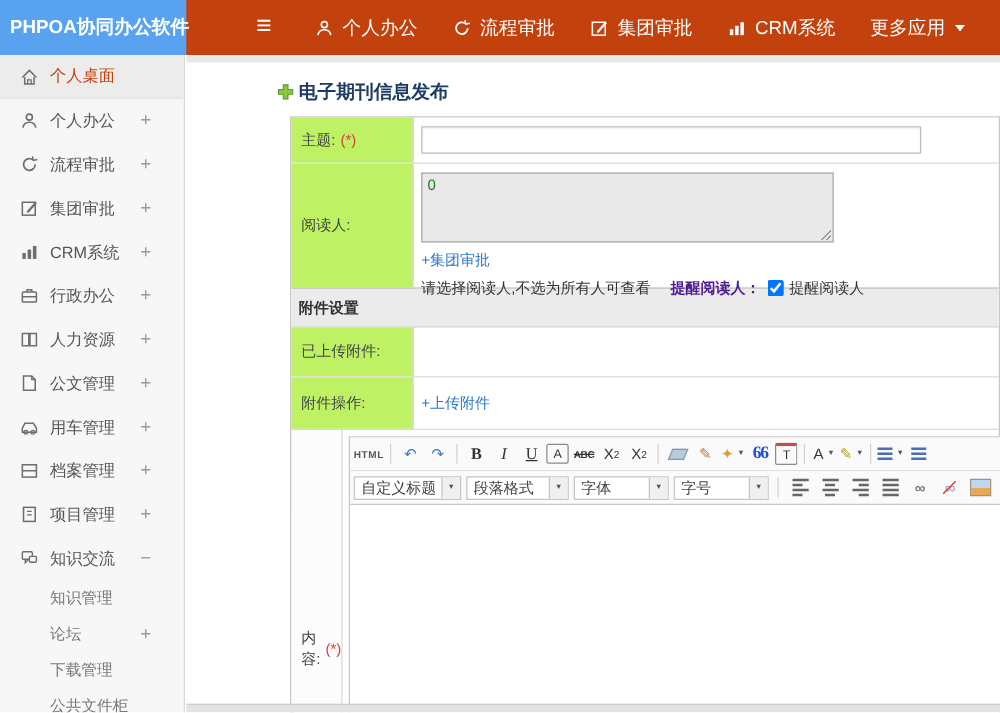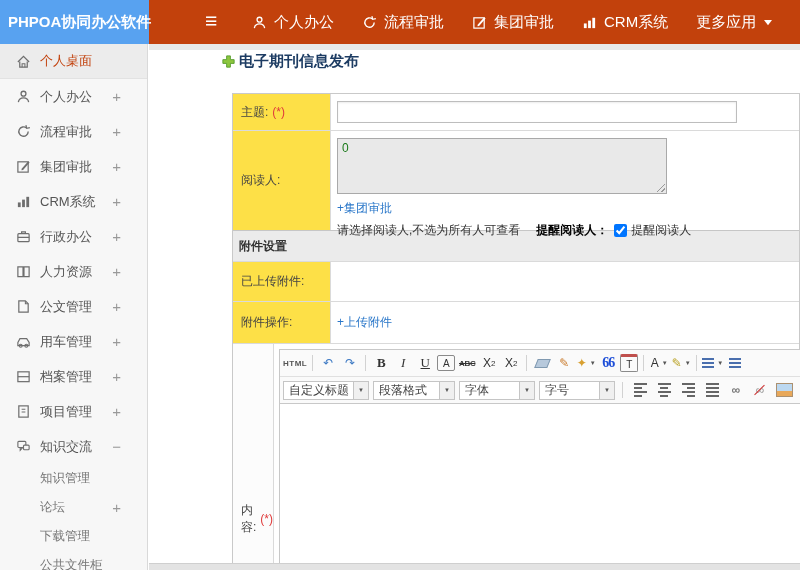--- a/index.html
+++ b/index.html
@@ -18,47 +18,47 @@
         border-right:1px solid #d9d9d9;box-sizing:border-box;overflow:hidden;z-index:10;}
   .sb-item{position:relative;height:35px;display:flex;align-items:center;padding-left:15px;
         color:#555;font-size:13px;cursor:pointer;}
   .sb-item.active{background:#ececec;border-bottom:1px solid #e2e2e2;color:#c2410c;height:34px;}
   .sb-item.sub{height:29px;padding-left:40px;color:#777;font-size:12.5px;}
   .sb-icon{width:16px;height:16px;margin-right:9px;display:flex;align-items:center;justify-content:center;}
   .sb-plus{position:absolute;right:26px;color:#999;font-size:15px;}
   
   .main{position:absolute;top:44px;left:149px;width:651px;height:526px;background:#fff;overflow:hidden;}
   .top-strip{position:absolute;top:0;left:0;width:100%;height:6px;background:#e8e8e8;}
-  .page-title{position:absolute;left:72px;top:8px;display:flex;align-items:center;gap:3px;}
+  .page-title{position:absolute;left:72px;top:20px;display:flex;align-items:center;gap:3px;}
   .page-title span{font-size:15px;font-weight:bold;color:#1d3c63;}
   .hscroll{position:absolute;bottom:0;left:0;width:100%;height:6px;background:#e3e3e3;
         border-top:1px solid #cfcfcf;z-index:15;}
   
   .form{position:absolute;left:83px;top:49px;width:568px;border:1px solid #c9c9c9;background:#fff;
         font-size:12px;color:#444;box-sizing:border-box;}
   .frow{display:flex;border-bottom:1px solid #dadada;box-sizing:border-box;}
-  .fl{width:98px;background:#fde047;border-right:1px solid #dadada;box-sizing:border-box;
+  .fl{width:98px;background:#bef264;border-right:1px solid #dadada;box-sizing:border-box;
         display:flex;align-items:center;padding-left:8px;}
   .fv{flex:1;box-sizing:border-box;}
   .req{color:#e03c3c;margin-left:4px;}
   .r-subject{height:37px;}
   .r-subject .fv{display:flex;align-items:center;padding-left:6px;}
   .subject-input{width:392px;height:20px;border:1px solid #bdbdbd;box-shadow:inset 0 1px 2px rgba(0,0,0,.08);
         outline:none;font-size:12px;padding:0 3px;}
   .r-readers{height:100px;}
   .r-readers .fv{padding:7px 0 0 6px;}
   .readers-box{position:relative;width:330px;height:56px;background:#e9e9e9;border:1px solid #a9a9a9;
         box-sizing:border-box;padding:2px 4px;font-size:12px;color:#1a7a1a;}
   .resize-corner{position:absolute;right:1px;bottom:1px;width:9px;height:9px;
         background:repeating-linear-gradient(-45deg,transparent 0 2px,#999 2px 3px);
         clip-path:polygon(100% 0,100% 100%,0 100%);cursor:nwse-resize;}
   .link{color:#2a77c9;font-size:12px;cursor:pointer;text-decoration:none;display:inline-block;}
   .r-readers .link{margin-top:6px;}
   .hintline{margin-top:5px;display:flex;align-items:center;color:#333;}
-  .hintline b{margin-left:16px;color:#000000;}
+  .hintline b{margin-left:16px;color:#4c1d95;}
   .hintline input{width:13px;height:13px;margin:0 4px 0 6px;}
   .r-section{height:32px;background:#ebebeb;border-top:1px solid #c6c6c6;margin-top:-1px;}
   .r-section .sec{line-height:31px;padding-left:6px;font-weight:bold;color:#333;}
   .r-uploaded{height:40px;text-align:center;}
   .r-attop{height:42px;}
   .r-attop .fv,.r-uploaded .fv{display:flex;align-items:center;padding-left:6px;}
   .r-content{height:350px;border-bottom:none;box-shadow:inset 2px 0 0 #a5c4de;}
   .r-content .fl{background:#fcfcfc;}
   .r-content .fv{padding:5px;}
   

